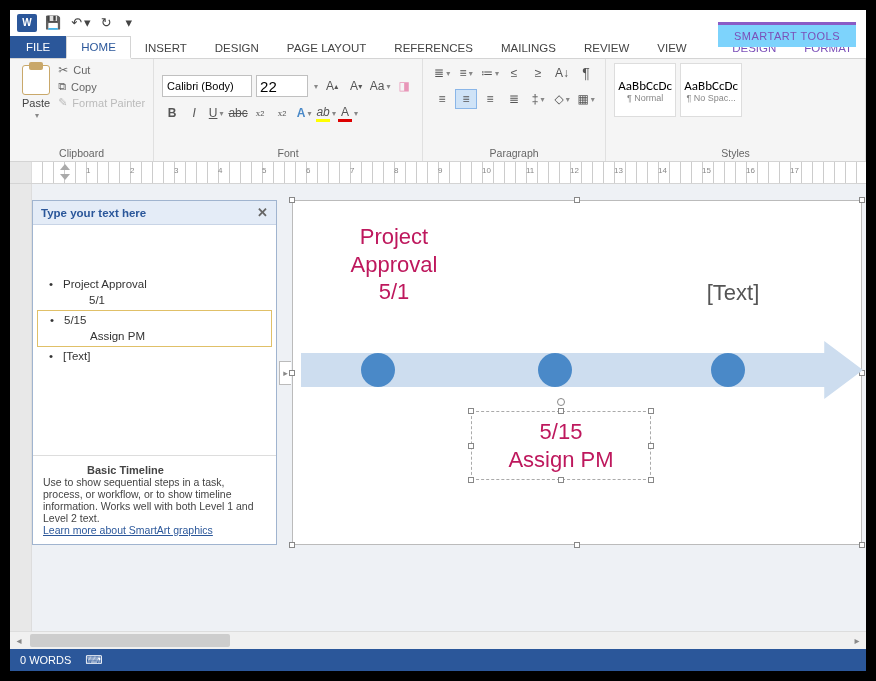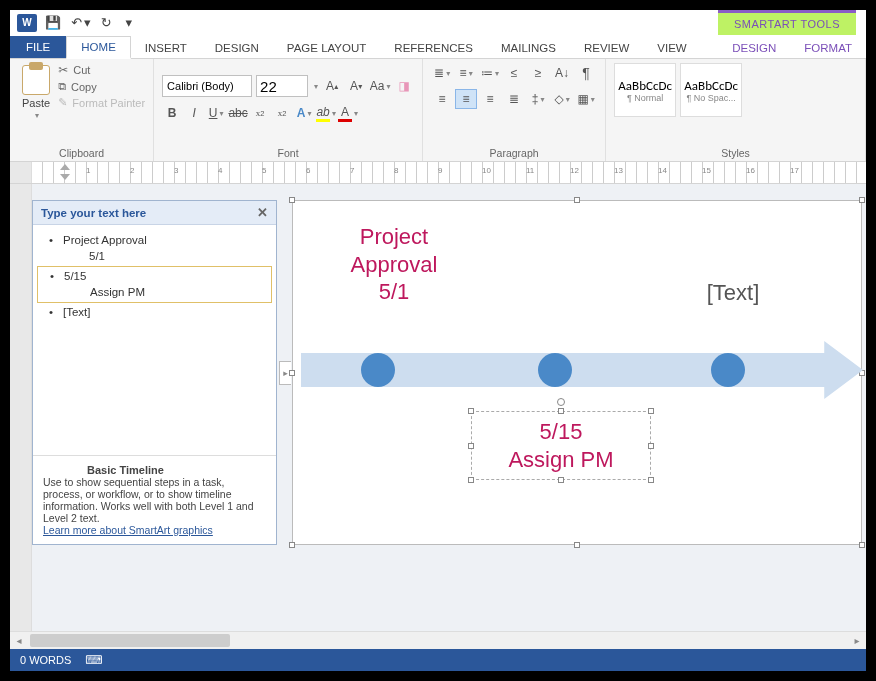--- a/index.html
+++ b/index.html
@@ -5,21 +5,21 @@
 * { box-sizing: border-box; margin: 0; padding: 0; font-family: "Segoe UI", Tahoma, sans-serif; }
 body { background: #000; width: 876px; height: 681px; overflow: hidden; position: relative; }
 .app { position: absolute; top: 10px; left: 10px; right: 10px; bottom: 10px; background: #fff; display: flex; flex-direction: column; }
 
 
 .titlebar { height: 25px; background: #fff; display: flex; align-items: center; position: relative; }
 .wordicon { width: 20px; height: 18px; background: #2b579a; color: #fff; font-size: 10px; font-weight: bold; display: flex; align-items: center; justify-content: center; margin-left: 7px; border-radius:2px;}
 .qat { display: flex; gap: 10px; margin-left: 8px; }
 .qat span { font-size: 13px; color: #444; cursor: pointer; }
 .qat-drop { font-size:9px; color:#888; margin-left:4px;}
-.smartart-tools { position: absolute; right: 10px; top: 0; height: 25px; padding: 0 16px; background: #bef264; border-top: 3px solid #8a5cc6; color: #7b4fb8; font-size: 11px; display: flex; align-items: center; letter-spacing:0.5px;}
+.smartart-tools { position: absolute; right: 10px; top: 12px; height: 25px; padding: 0 16px; background: #7dd3fc; border-top: 3px solid #8a5cc6; color: #7b4fb8; font-size: 11px; display: flex; align-items: center; letter-spacing:0.5px;}
 
 
 .tabs { height: 24px; background: #fff; display: flex; align-items: flex-end; border-bottom: 1px solid #d4d4d4; font-size: 11.5px; }
 .tab { padding: 4px 14px; color: #444; cursor: pointer; }
 .tab.file { background: #2b579a; color: #fff; padding:5px 16px;}
 .tab.home { color: #2b579a; border-bottom:2px solid #fff; position:relative; top:1px; background:#fff; border-left:1px solid #d4d4d4; border-right:1px solid #d4d4d4; border-top:1px solid #d4d4d4;}
 .tab.sa { color: #7b4fb8; }
 
 
 .ribbon { height: 103px; background: #f5f5f5; display: flex; border-bottom: 1px solid #d4d4d4; }
@@ -70,21 +70,21 @@
 .ruler-indent::after{content:"";position:absolute;bottom:0;left:0;border-left:5px solid transparent;border-right:5px solid transparent;border-top:6px solid #aaa;}
 
 
 .docarea{flex:1;background:#eef1f5;display:flex;overflow:hidden;position:relative;}
 .vruler{width:22px;background:#e8e8e8;border-right:1px solid #ddd;}
 .canvas{flex:1;position:relative;padding:16px;}
 
 .textpane{position:absolute;left:0;top:16px;width:245px;height:345px;background:#fff;border:1px solid #a0b4cf;display:flex;flex-direction:column;}
 .tp-header{background:#e4ecf7;padding:4px 8px;font-size:11.5px;font-weight:bold;color:#2b579a;display:flex;justify-content:space-between;align-items:center;border-bottom:1px solid #c8d4e6;}
 .tp-close{cursor:pointer;color:#666;font-size:13px;}
-.tp-body{flex:1;padding:6px 4px;overflow:auto;}
+.tp-body{flex:1;padding:6px 4px;overflow:auto;margin-top:44px;}
 .tp-item{font-size:11.5px;color:#333;padding:2px 6px 2px 26px;position:relative;line-height:1.35;}
 .tp-item::before{content:"•";position:absolute;left:12px;}
 .tp-item.sel{background:#fff;border:1px solid #e0c068;}
 .tp-sub{padding-left:26px;font-size:11.5px;color:#333;}
 .tp-footer{border-top:1px solid #ddd;padding:8px 10px;font-size:10.5px;color:#444;}
 .tp-footer b{font-size:11px;margin-left:44px;}
 .tp-footer a{color:#2b579a;text-decoration:underline;cursor:pointer;}
 
 .sa-object{position:absolute;left:260px;top:16px;right:4px;height:345px;border:1px solid #bbb;background:#fff;}
 .sa-handle{position:absolute;width:6px;height:6px;background:#fff;border:1px solid #888;}

